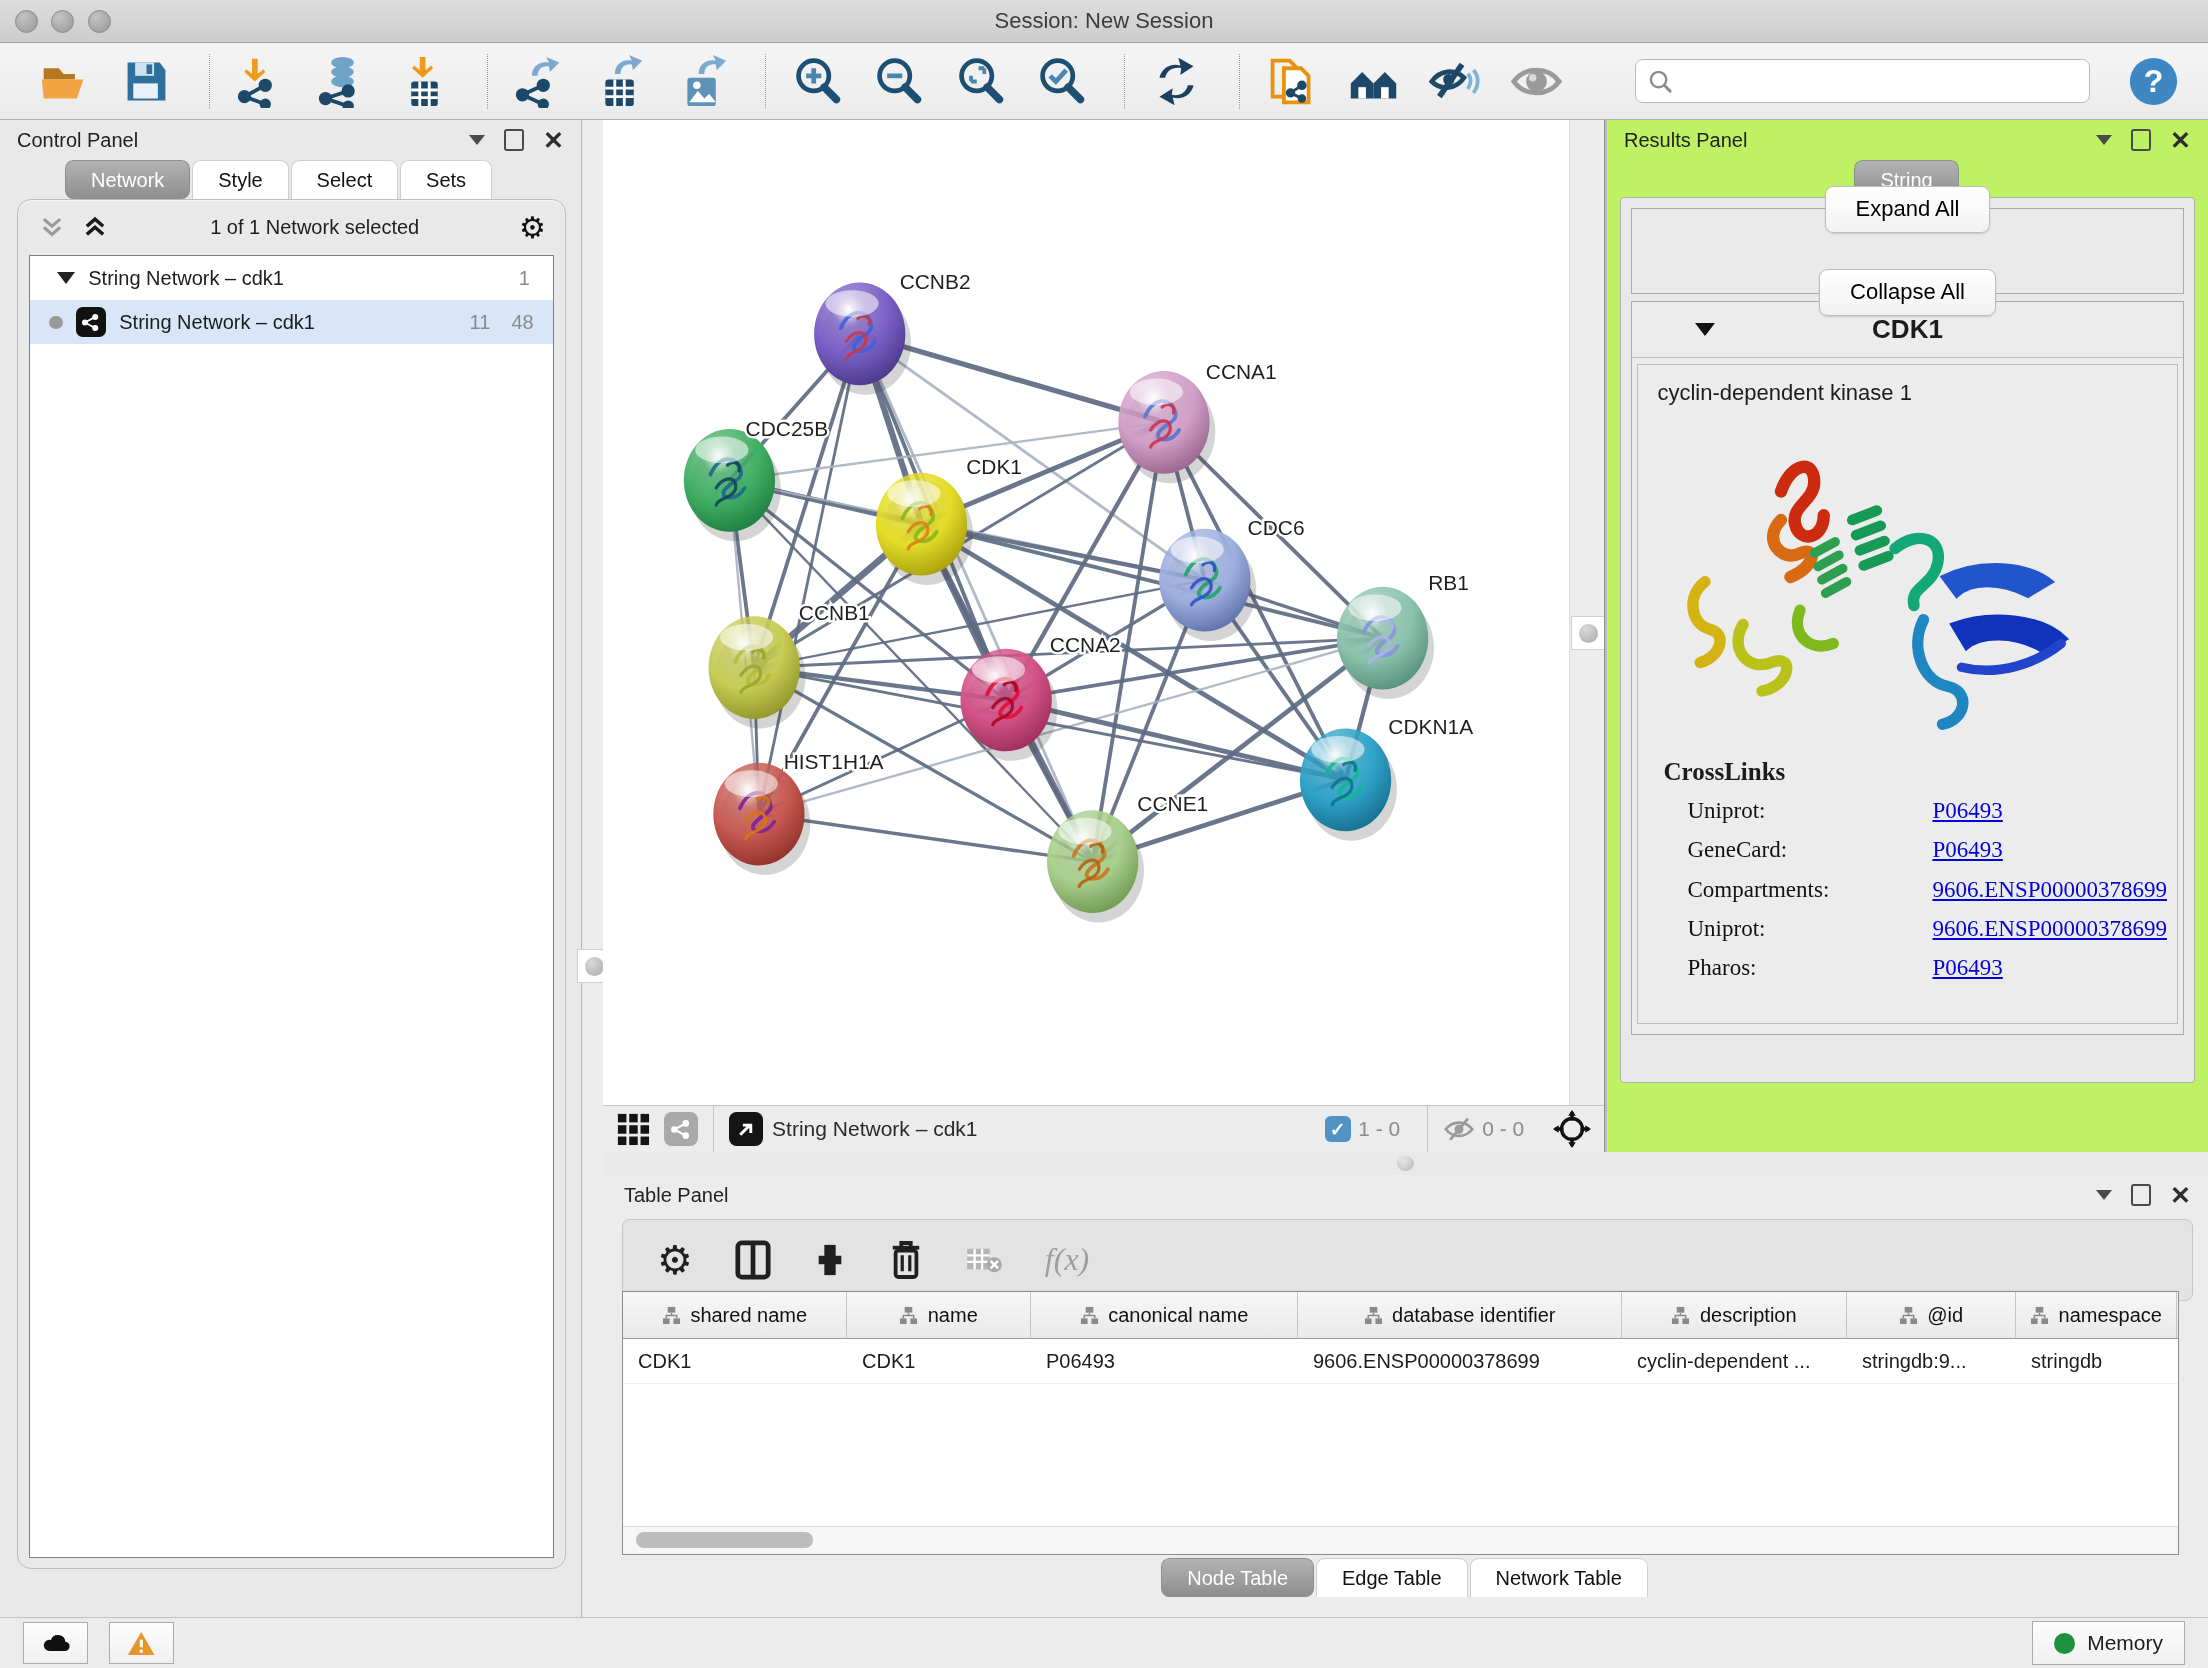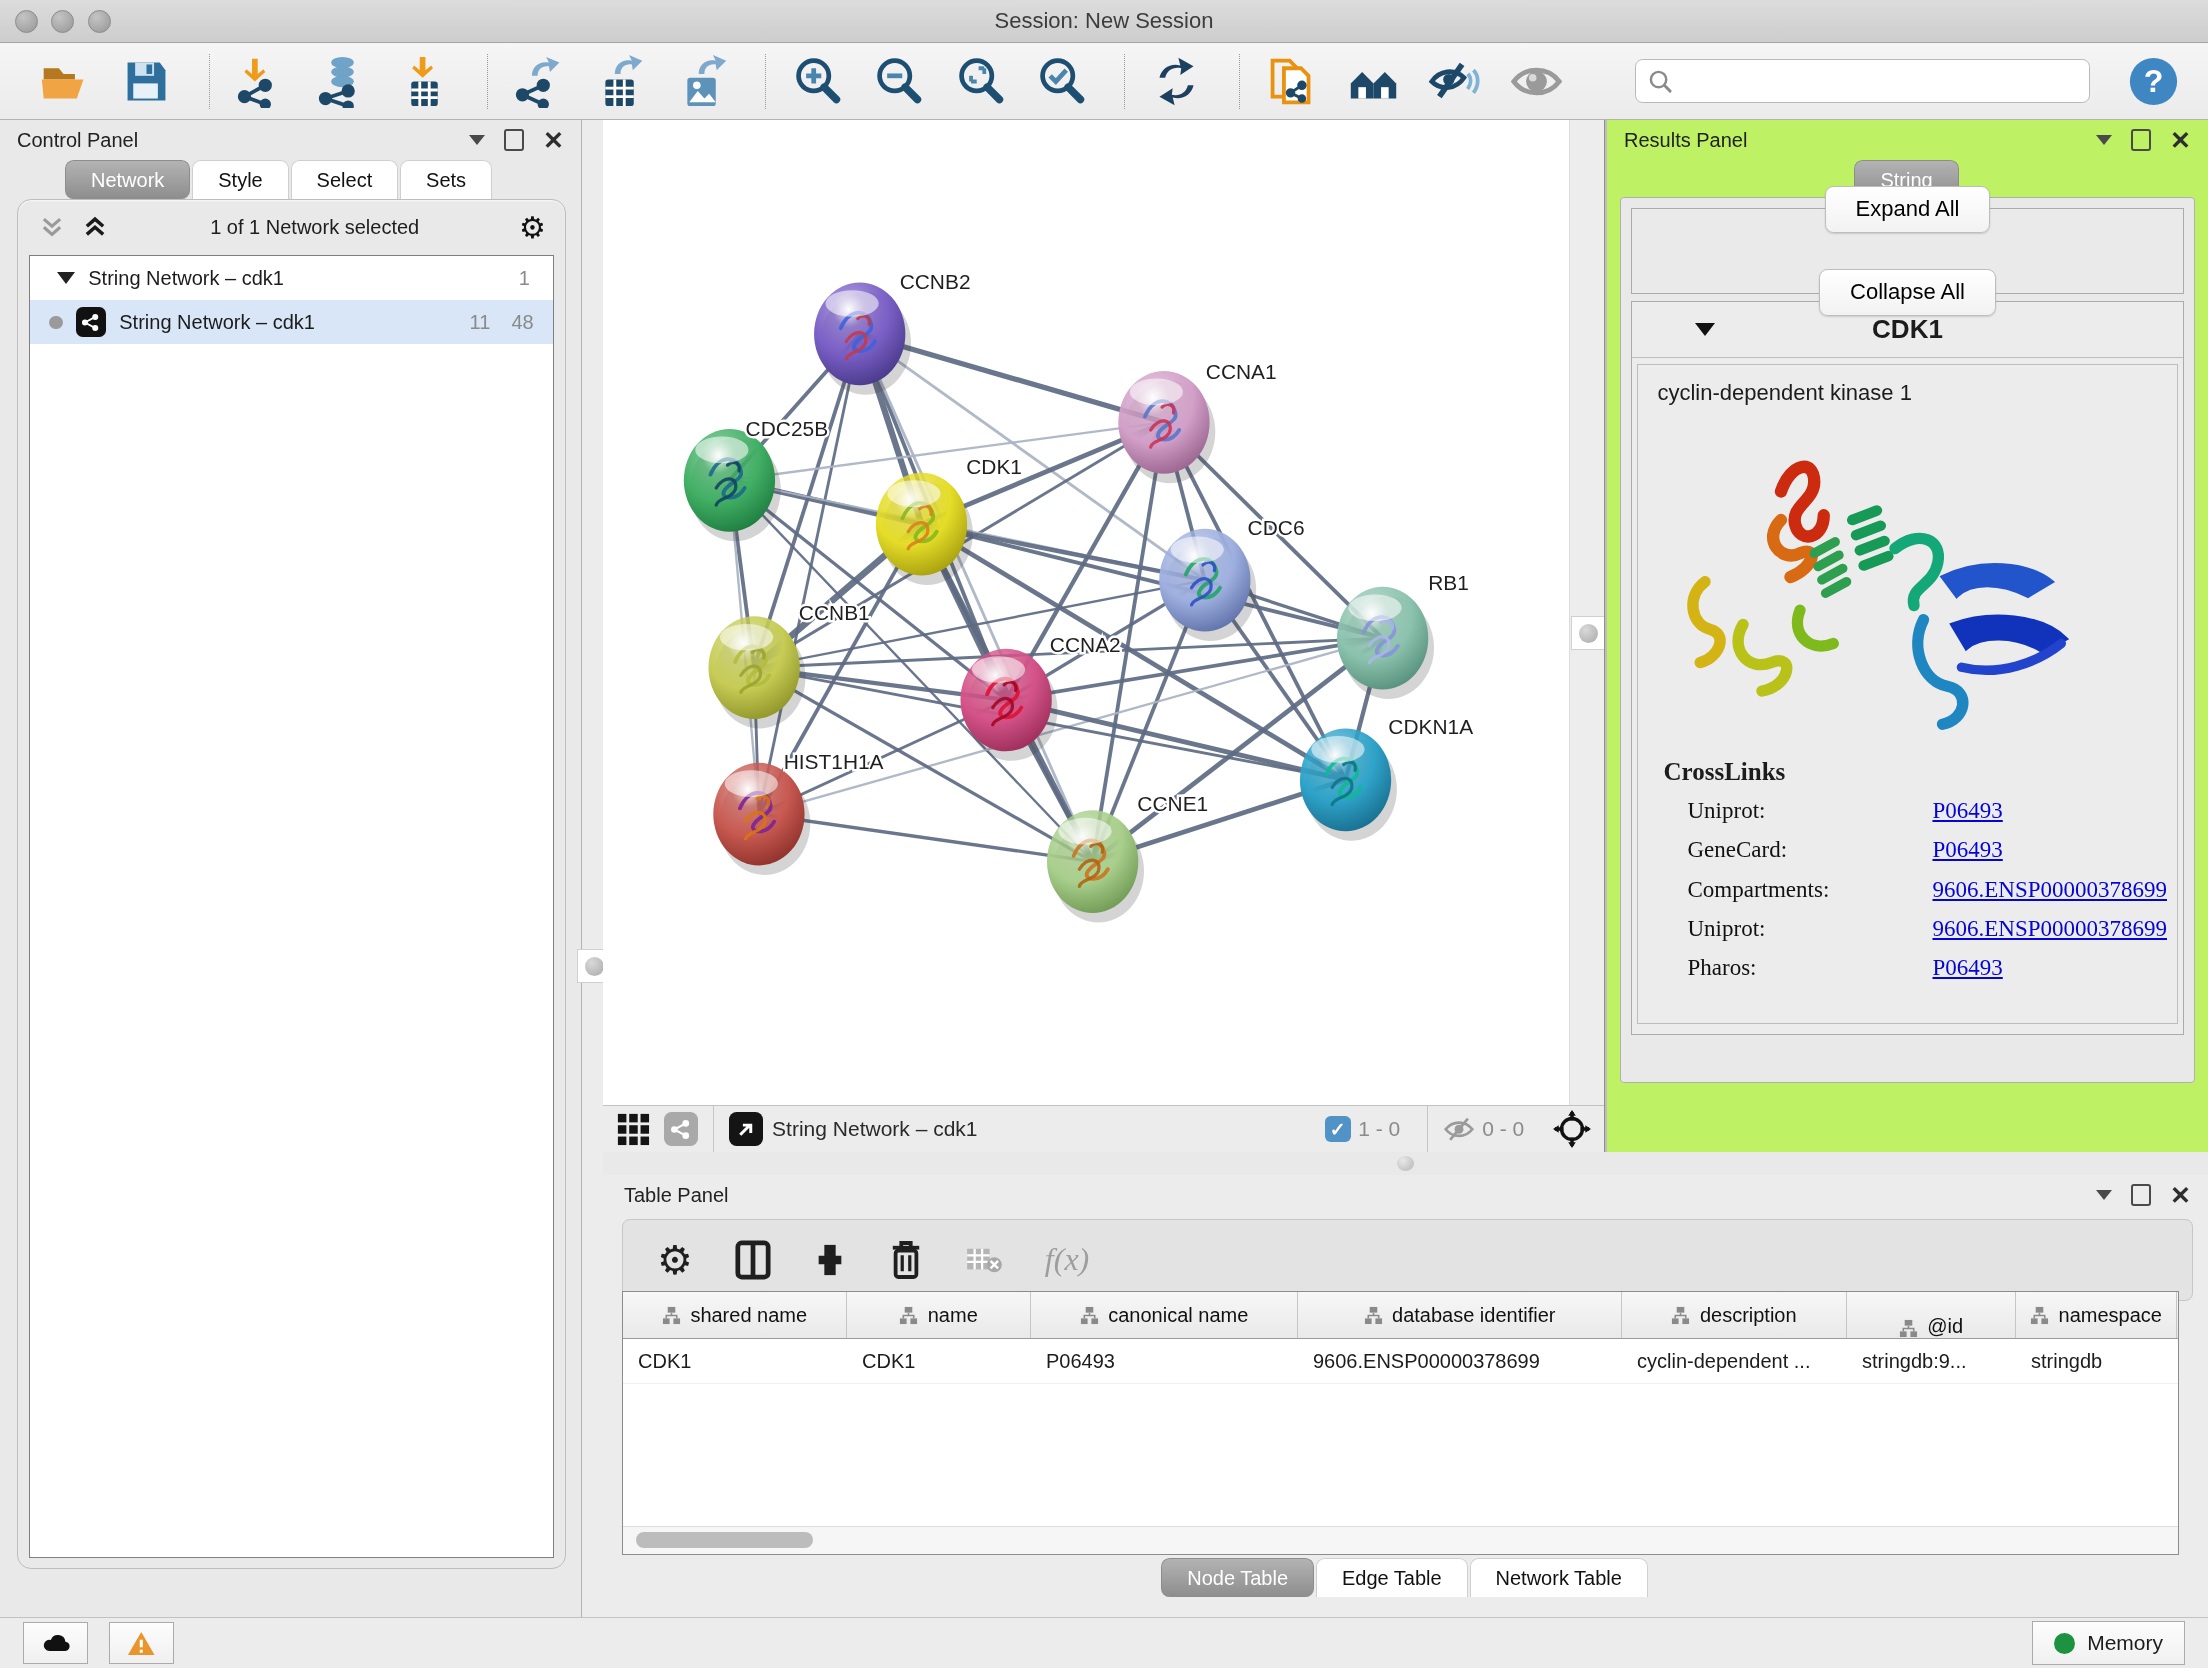--- a/index.html
+++ b/index.html
@@ -776,21 +776,21 @@
           </div>
           <div class="th" style="width: 225px;">
             <svg width="19" height="19" viewBox="0 0 20 20">
               <rect x="6" y="1" width="8" height="6" fill="#8a8a8a"></rect>
               <rect x="1" y="13" width="7" height="6" fill="#8a8a8a"></rect>
               <rect x="12" y="13" width="7" height="6" fill="#8a8a8a"></rect>
               <path d="M10 7v3M4.5 13v-3h11v3" stroke="#8a8a8a" fill="none" stroke-width="1.6"></path>
             </svg>
             <span>description</span>
           </div>
-          <div class="th" style="width: 169px; align-items: flex-end;">
+          <div class="th" style="width: 169px;">
             <svg width="19" height="19" viewBox="0 0 20 20">
               <rect x="6" y="1" width="8" height="6" fill="#8a8a8a"></rect>
               <rect x="1" y="13" width="7" height="6" fill="#8a8a8a"></rect>
               <rect x="12" y="13" width="7" height="6" fill="#8a8a8a"></rect>
               <path d="M10 7v3M4.5 13v-3h11v3" stroke="#8a8a8a" fill="none" stroke-width="1.6"></path>
             </svg>
             <span>@id</span>
           </div>
           <div class="th" style="width: 161px;">
             <svg width="19" height="19" viewBox="0 0 20 20">

